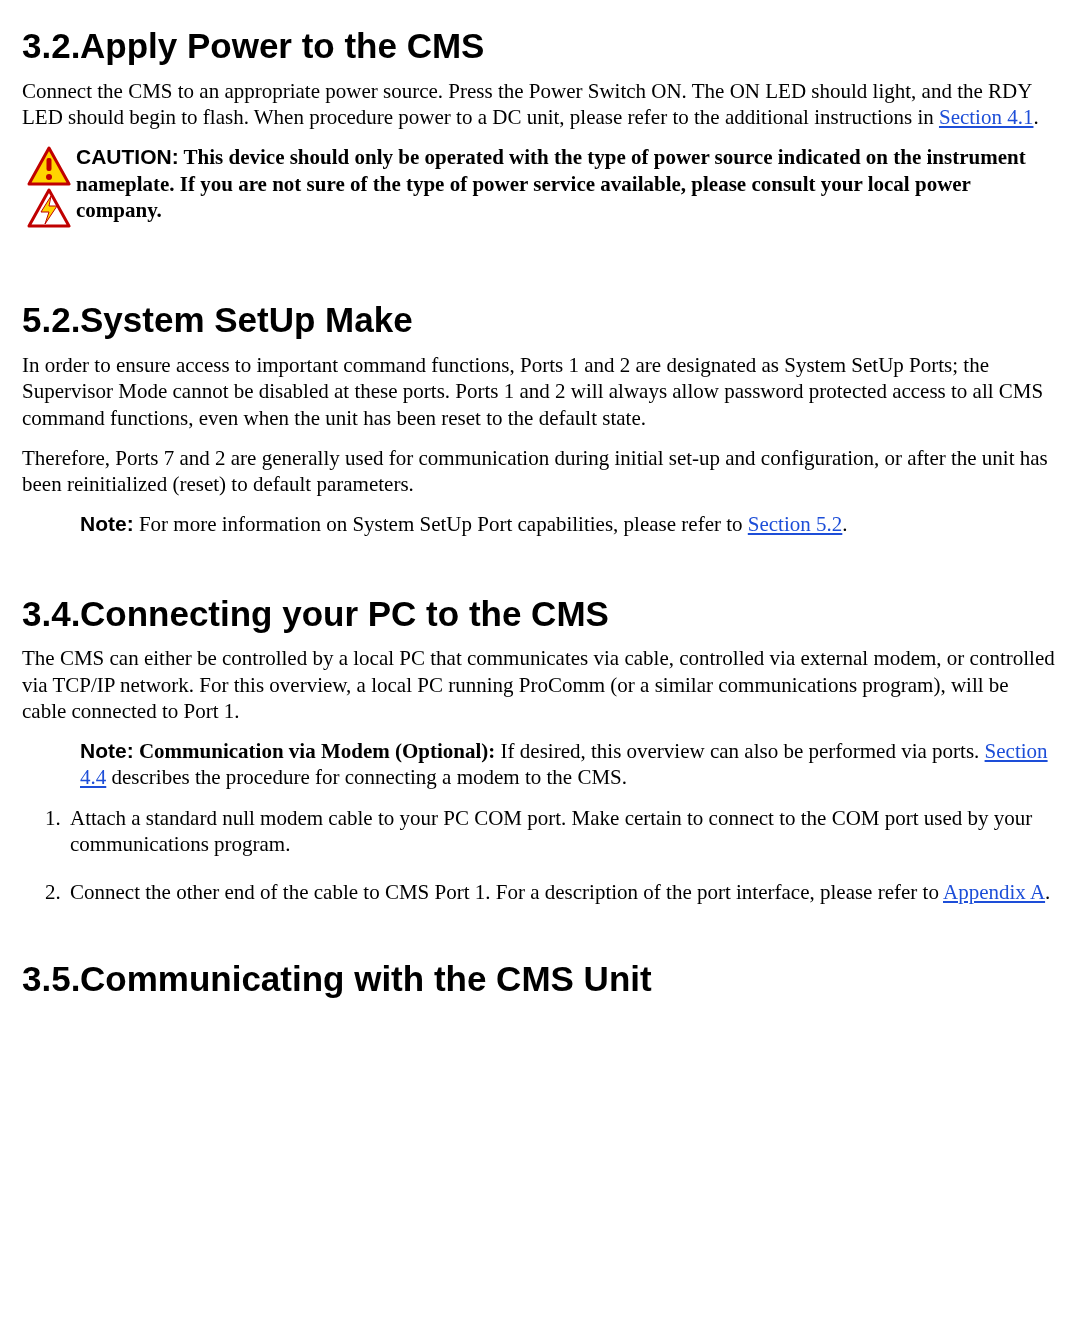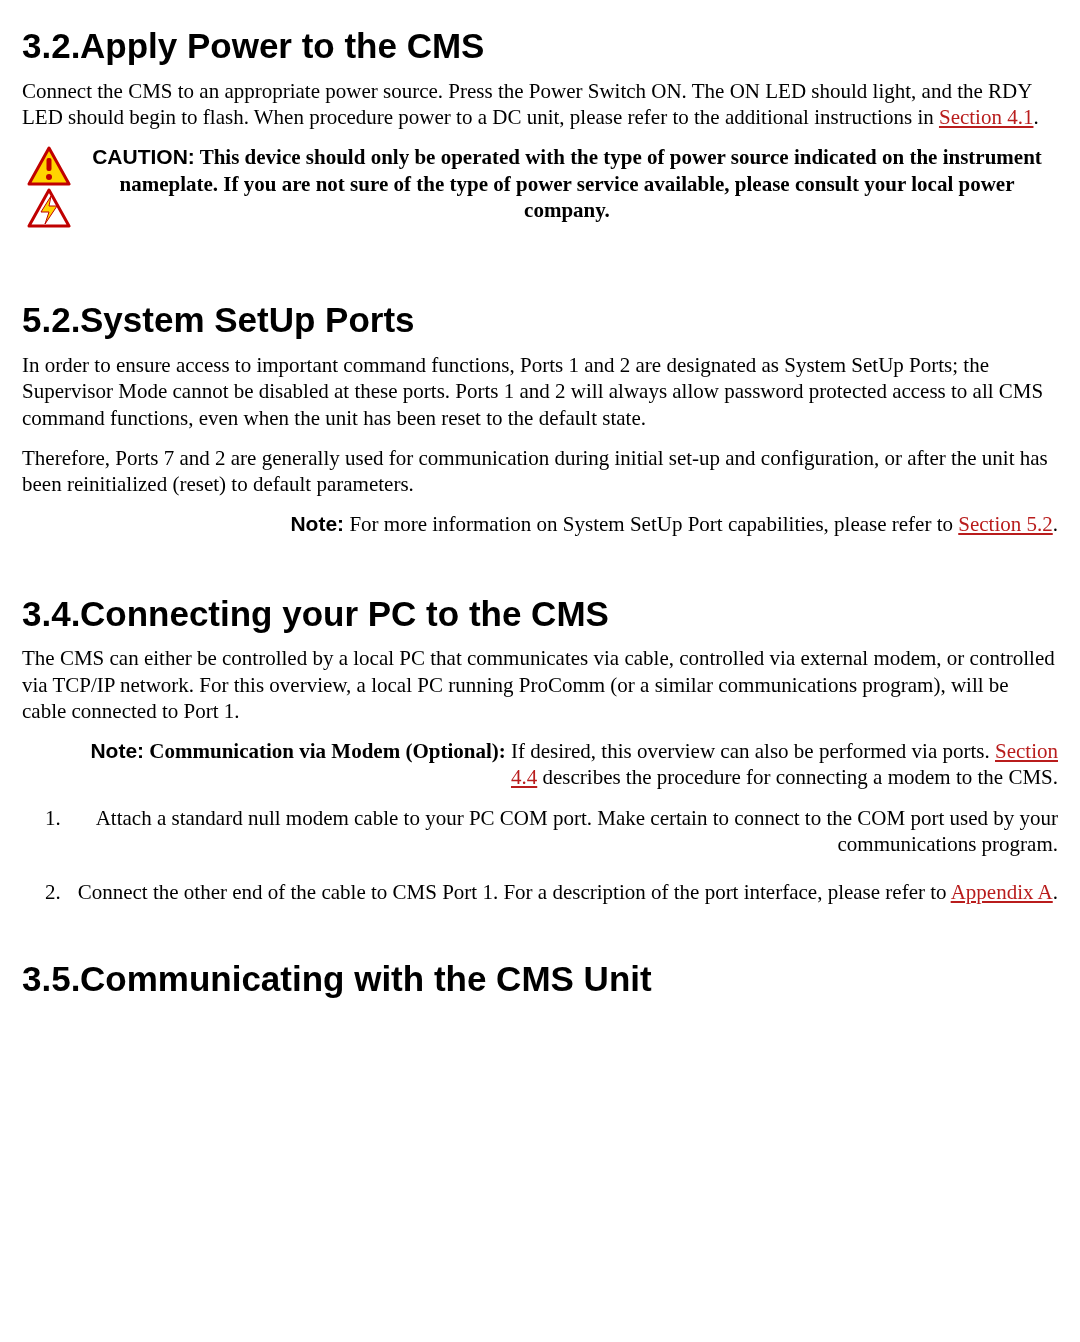--- a/index.html
+++ b/index.html
@@ -20,21 +20,21 @@
     margin: 0 0 10px 0;
   }
   h2 .num {
     display: inline-block;
     width: 58px;
   }
   p {
     margin: 0 0 14px 0;
   }
   .link {
-    color: #b91c1c;
+    color: #1d4ed8;
     text-decoration: underline;
   }
   .bold-sans {
     font-family: Arial, Helvetica, sans-serif;
     font-weight: bold;
   }
   .caution-row {
     display: flex;
     align-items: flex-start;
     margin: 6px 0 40px 0;
@@ -44,34 +44,31 @@
     flex-shrink: 0;
     display: flex;
     flex-direction: column;
     align-items: center;
     gap: 2px;
     padding-top: 2px;
   }
   .caution-text {
     flex: 1;
     font-weight: bold;
-    text-align: center;
   }
   .note-block {
     margin: 4px 0 14px 58px;
-    text-align: right;
   }
   ol {
     margin: 4px 0 14px 0;
     padding-left: 44px;
   }
   ol li {
     margin-bottom: 22px;
     padding-left: 4px;
-    text-align: right;
   }
   svg { display: block; }
   .section-gap { height: 30px; }
   .section-gap-lg { height: 40px; }
 </style>
 </head>
 <body>
 
 <h2>
   <span class="num">3.2.</span><span>Apply Power to the CMS</span>
@@ -94,21 +91,21 @@
     </svg>
   </div>
   <div class="caution-text">
     <span class="bold-sans">CAUTION:</span><span>  This device should only be operated with the type of power source indicated on the instrument nameplate. If you are not sure of the type of power service available, please consult your local power company.</span>
   </div>
 </div>
 
 <div class="section-gap"></div>
 
 <h2>
-  <span class="num">5.2.</span><span>System SetUp Ports</span>
+  <span class="num">5.2.</span><span>System SetUp Make</span>
 </h2>
 
 <p>In order to ensure access to important command functions, Ports 1 and 2 are designated as System SetUp Ports; the Supervisor Mode cannot be disabled at these ports. Ports 1 and 2 will always allow password protected access to all CMS command functions, even when the unit has been reset to the default state.</p>
 
 <p>Therefore, Ports 7 and 2 are generally used for communication during initial set-up and configuration, or after the unit has been reinitialized (reset) to default parameters.</p>
 
 <p class="note-block">
   <span class="bold-sans">Note:</span><span>  For more information on System SetUp Port capabilities, please refer to </span><a href="#" class="link">Section 5.2</a><span>.</span>
 </p>
 

